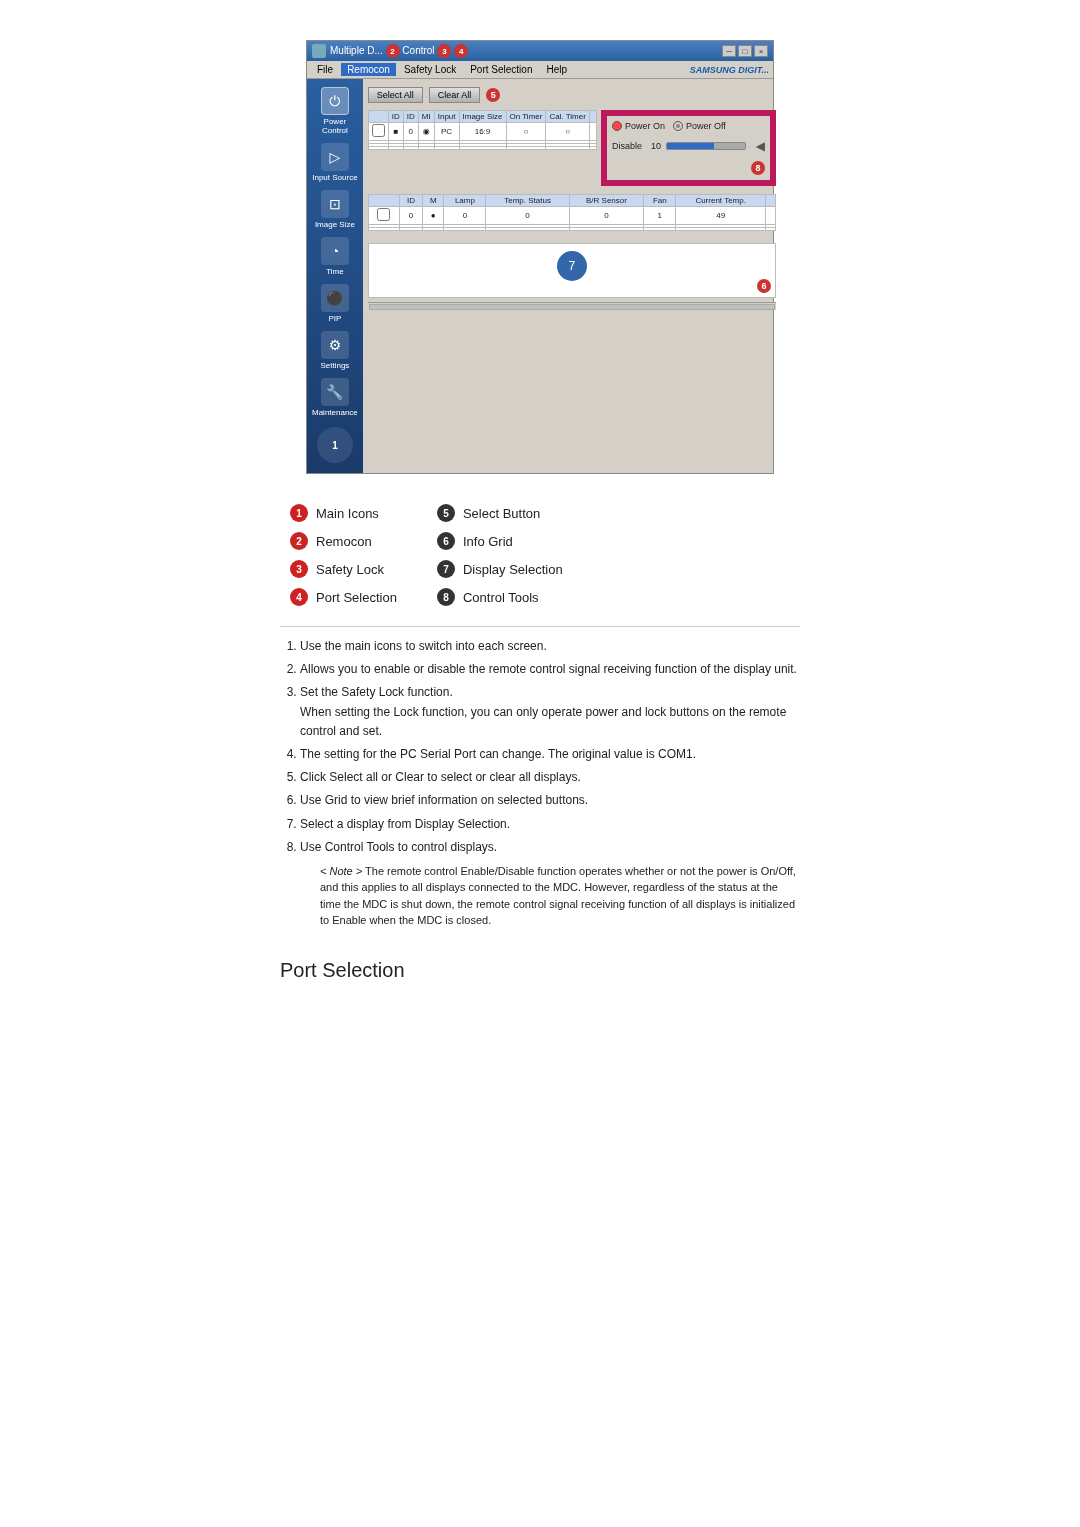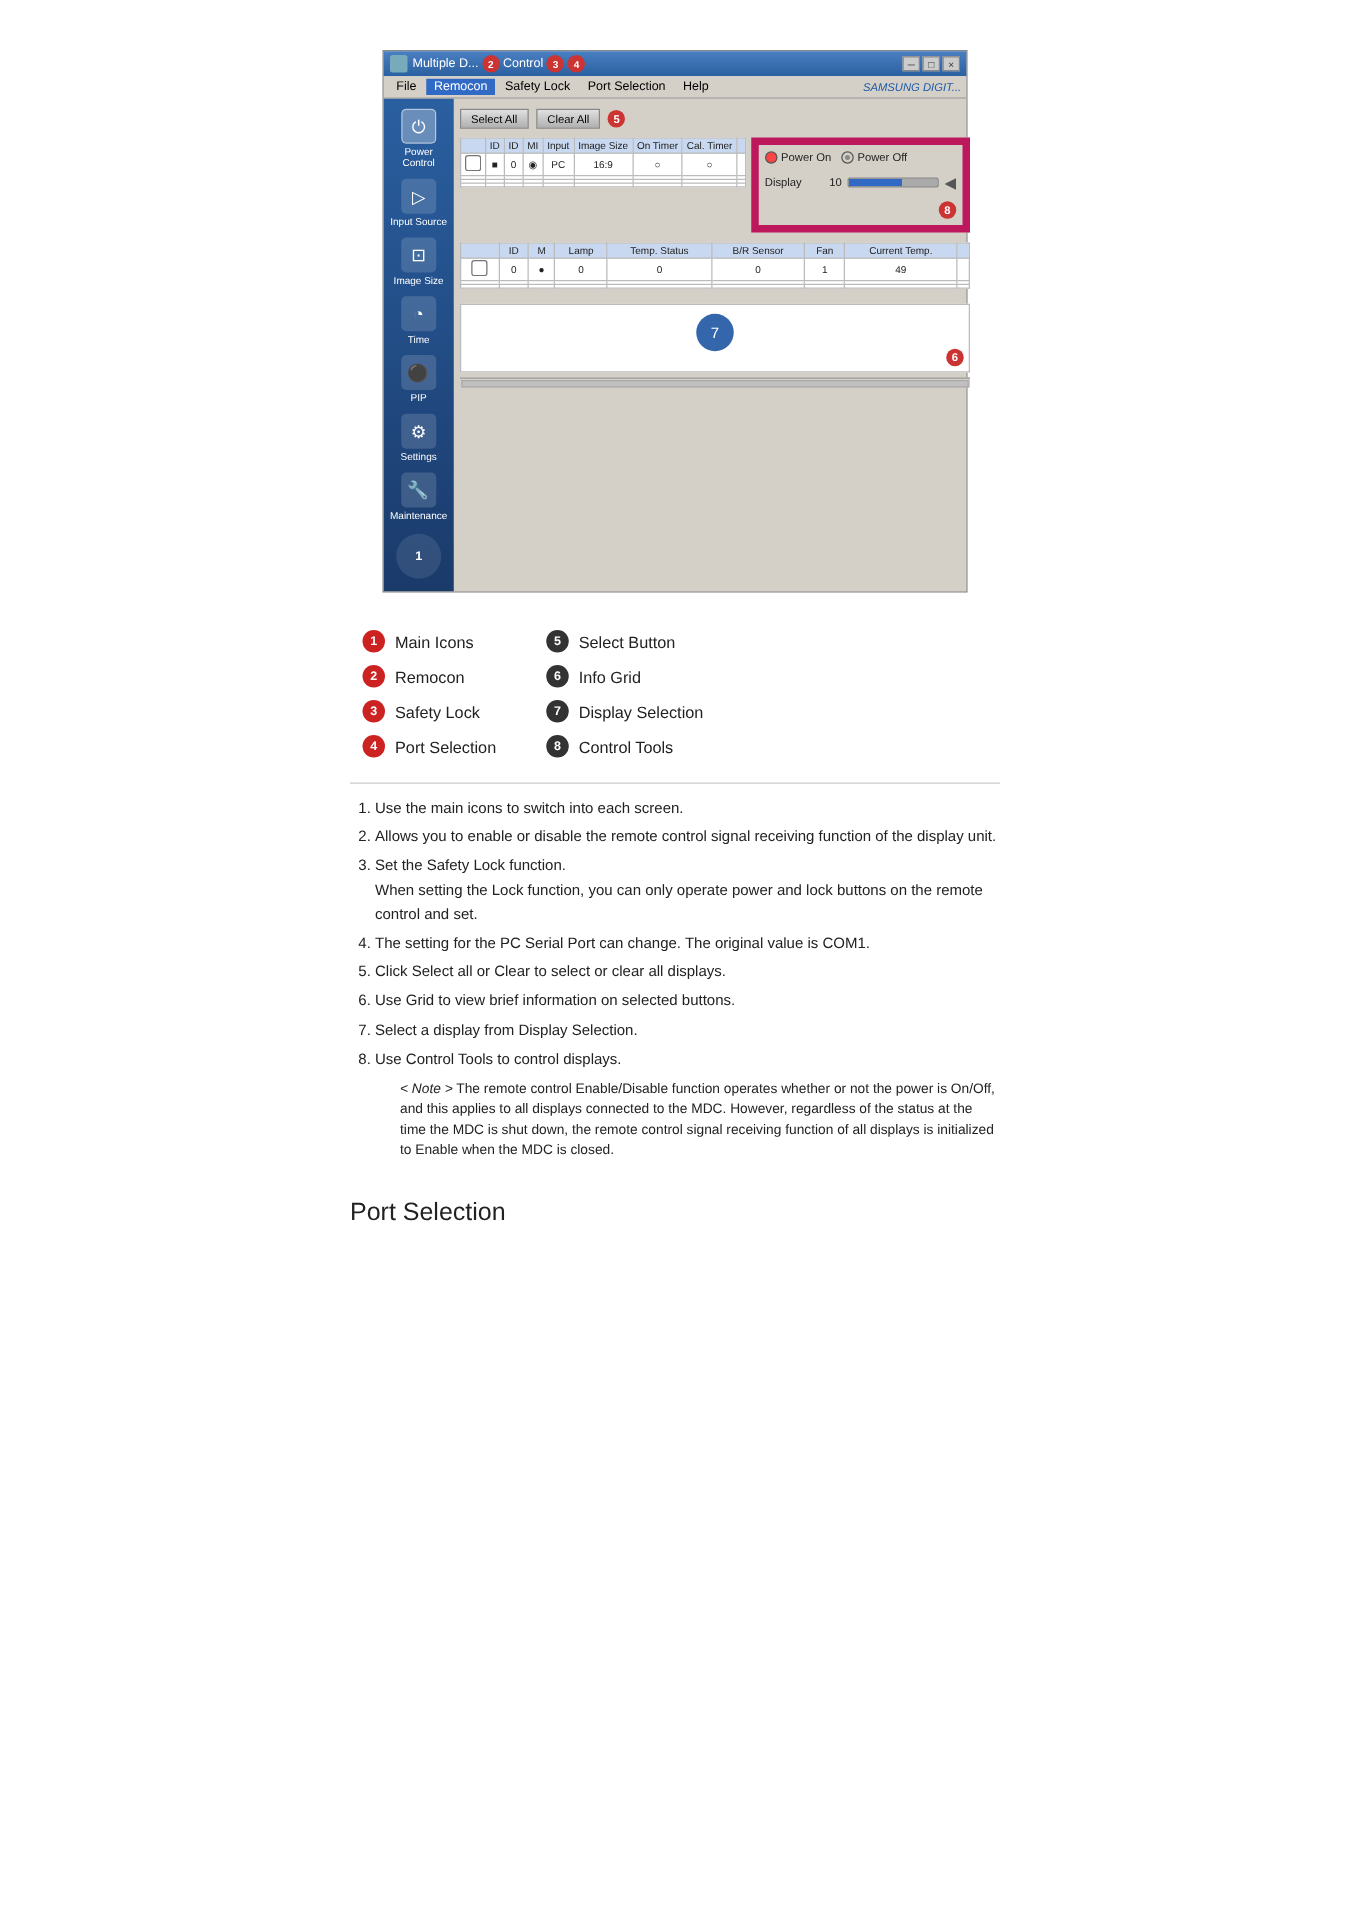--- a/index.html
+++ b/index.html
@@ -85,21 +85,21 @@
       color: #000;
     }
     .menu-item.active {
       background: #316ac5;
       color: white;
     }
     .samsung-logo {
       margin-left: auto;
       font-size: 9px;
       color: #1a5aaa;
-      font-weight: normal;
+      font-weight: bold;
       font-style: italic;
     }
 
     
     .app-body {
       display: flex;
       background: #d4d0c8;
     }
 
     
@@ -517,22 +517,22 @@
               <div class="power-btn">
                 <div class="radio-dot on"></div>
                 <span>Power On</span>
               </div>
               <div class="power-btn">
                 <div class="radio-dot off"></div>
                 <span>Power Off</span>
               </div>
             </div>
             <div class="volume-row">
-              <span>Display</span>
-              <span style="margin-left:17px;">10</span>
+              <span>Disable</span>
+              <span style="margin-left:4px;">10</span>
               <div class="volume-slider"></div>
               <span class="vol-icon">◀</span>
             </div>
             <div style="text-align:right; margin-top:8px;">
               <span class="badge-num" style="background:#cc3333; font-size:9px;">8</span>
             </div>
           </div>
 
         </div>
 

